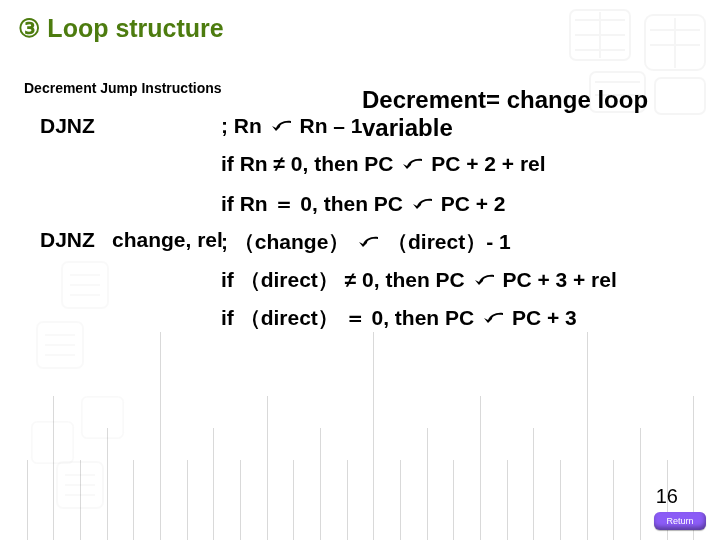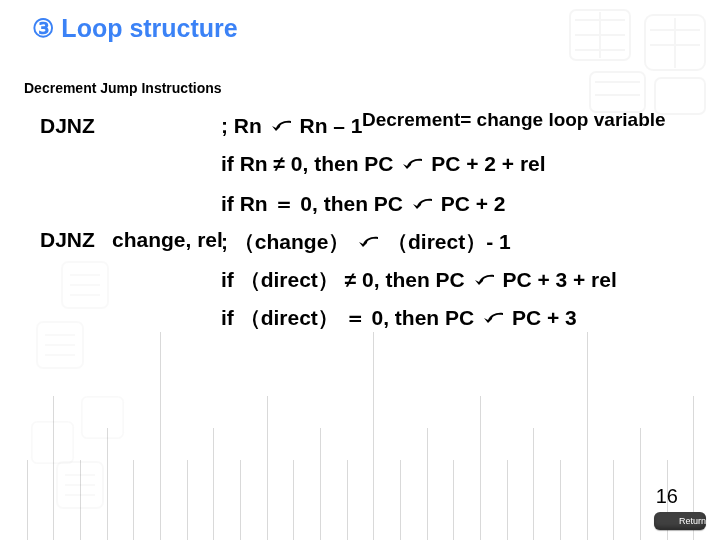--- a/index.html
+++ b/index.html
@@ -32,39 +32,38 @@
     pointer-events: none;
   }
   .rule-lines .tick {
     position: absolute;
     bottom: 0;
     width: 1px;
     background: rgba(0,0,0,0.15);
   }
   .title {
     position: absolute;
-    left: 32px; top: 14px;
+    left: 18px; top: 14px;
     font-size: 25px;
     font-weight: bold;
-    color: #3b82f6;
+    color: #4d7c0f;
   }
   .heading {
     position: absolute;
     left: 24px; top: 80px;
     font-size: 14px;
     font-weight: bold;
     color: #000;
   }
   .subnote {
     position: absolute;
     left: 362px; top: 86px;
-    font-size: 19px;
-    font-weight: bold;
-    color: #000;
-    margin-top: 23px;
+    font-size: 24px;
+    font-weight: bold;
+    color: #000;
   }
   .row {
     position: absolute;
     font-size: 21px;
     font-weight: bold;
     color: #000;
     white-space: nowrap;
   }
   .col-mnem { left: 24px; width: 80px; display: inline-block; margin-left: 40px; }
   .col-op   { position: absolute; left: 112px; }
@@ -80,26 +79,26 @@
   .page-num {
     position: absolute;
     right: 42px; bottom: 32px;
     font-size: 20px;
     color: #000;
   }
   .return-btn {
     position: absolute;
     right: 14px; bottom: 10px;
     width: 52px; height: 18px;
-    background: #404040;
+    background: #8b5cf6;
     border-radius: 6px;
     box-shadow: inset -1px -3px 4px rgba(0,0,0,0.35), 0 1px 1px rgba(0,0,0,0.3);
     color: #fff;
     font-size: 9px;
-    text-align: right;
+    text-align: center;
     line-height: 18px;
     cursor: pointer;
   }
 </style>
 </head>
 <body>
 
 <div class="bg-decoration">
   <svg viewBox="0 0 160 120">
       <g fill="none" stroke="#888" stroke-width="2">

